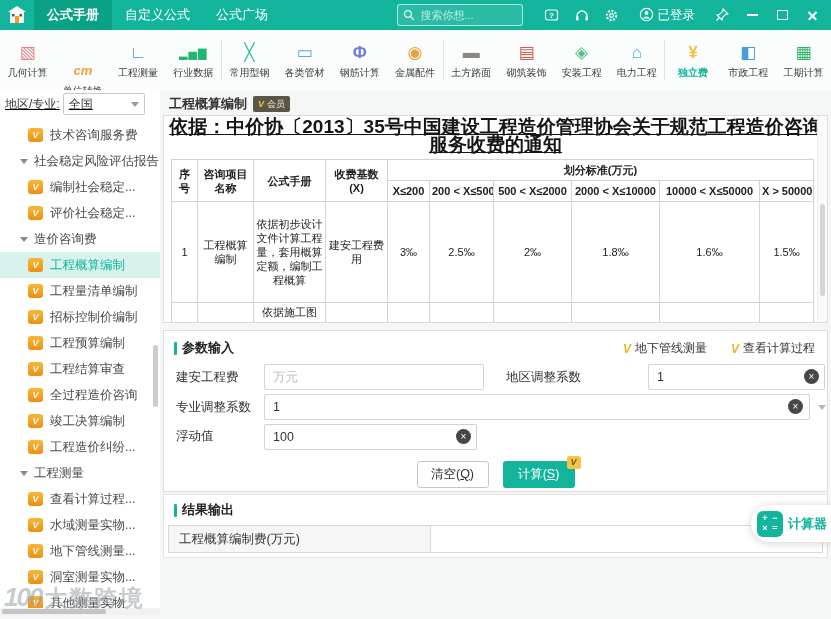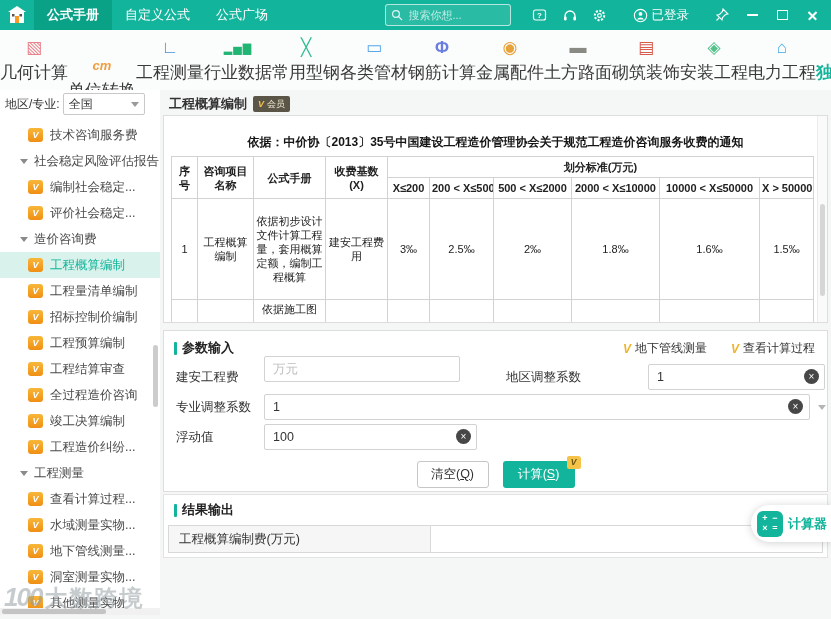--- a/index.html
+++ b/index.html
@@ -14,37 +14,37 @@
   .app-logo { width:22px; height:20px; margin:0 5px 0 7px; display:flex; align-items:center; }
   .app-title { font-size:13px; font-weight:bold; margin-right:16px; white-space:nowrap; }
   .menu-tab { height:30px; line-height:30px; padding:0 13px; font-size:13px; cursor:default; white-space:nowrap; }
   .menu-tab.active { background:#0aa287; font-weight:bold; }
   .tb-spacer { flex:1; }
   .search-box { width:114px; height:20px; border:1px solid rgba(255,255,255,.65); border-radius:3px;
     background:rgba(255,255,255,.10); display:flex; align-items:center; padding:0 5px; margin-right:14px; }
   .search-input { flex:1; min-width:0; border:none; outline:none; background:transparent; color:#fff; font-size:11px; }
   .search-input::placeholder { color:rgba(255,255,255,.7); }
   .tb-icon { width:30px; height:30px; display:flex; align-items:center; justify-content:center; }
-  .login { display:flex; align-items:center; gap:4px; font-size:12.5px; margin:0 18px; white-space:nowrap; }
+  .login { display:flex; gap:4px; font-size:12.5px; margin:0 12px; white-space:nowrap; }
   .min-bar { width:11px; height:2px; background:#fff; }
   .max-box { width:9px; height:8px; border:1.5px solid #fff; }
   .close-x { position:relative; width:11px; height:11px; }
   .close-x span { position:absolute; left:0; top:5px; width:11px; height:1.6px; background:#fff; }
   .close-x .x1 { transform:rotate(45deg); } .close-x .x2 { transform:rotate(-45deg); }
   .win-group { display:flex; margin-right:4px; }
   
   .toolbar { position:absolute; top:30px; left:0; right:0; height:60px; background:#fbfcfc;
     border-bottom:1px solid #e9eaea; display:flex; align-items:center; }
   .tool-item { flex:1; display:flex; flex-direction:column; align-items:center; gap:1px; cursor:default; }
   .tool-glyph { height:24px; line-height:24px; font-size:17px; font-weight:bold; }
-  .tool-label { font-size:17px; color:#3a3a3a; white-space:nowrap; }
+  .tool-label { font-size:10px; color:#3a3a3a; white-space:nowrap; }
   .tool-item.active .tool-label { color:#12b49b; font-weight:bold; }
   .tool-sep { width:1px; height:40px; background:#e4e4e4; }
   
-  .sidebar { position:absolute; top:90px; left:0; width:160px; bottom:4px; background:#fff; border-right:3px solid #22c55e; }
+  .sidebar { position:absolute; top:90px; left:0; width:160px; bottom:4px; background:#fff; border-right:3px solid #22c55e;text-decoration:underline; }
   .region-row { height:28px; display:flex; align-items:center; padding-left:5px; font-size:12px; color:#333; }
   .region-select { margin-left:3px; width:70px; height:20px; border:1px solid #c9c9c9; border-radius:2px;
     display:flex; align-items:center; justify-content:space-between; padding:0 5px; font-size:12px; color:#333; background:#fff; }
   .caret-down { width:0; height:0; border-left:4px solid transparent; border-right:4px solid transparent; border-top:5px solid #9a9a9a; }
   .tree { position:absolute; top:32px; left:0; right:0; bottom:7px; overflow:hidden; }
   .side-item { height:26px; display:flex; align-items:center; font-size:12.5px; color:#4a4a4a; white-space:nowrap; cursor:default; }
   .side-item.group { padding-left:20px; gap:6px; }
   .tri { width:0; height:0; border-left:4px solid transparent; border-right:4px solid transparent; border-top:5px solid #8a8a8a; }
   .side-item.leaf { padding-left:28px; gap:7px; }
   .vip-ic { flex:0 0 15px; width:15px; height:14px; border-radius:3px; background:linear-gradient(180deg,#f8b73a,#ef8f14);
@@ -55,21 +55,21 @@
   .sb-hthumb { position:absolute; bottom:1px; left:2px; width:104px; height:5px; background:#c4c4c4; border-radius:2px; }
   
   .main { position:absolute; left:160px; top:90px; right:0; bottom:0; background:#f5f6f6; }
   .main-header { position:absolute; top:5px; left:9px; display:flex; align-items:center; gap:6px; }
   .page-title { font-size:13px; font-weight:bold; color:#333; }
   .member-badge { display:flex; align-items:center; gap:3px; background:#5a5547; border-radius:2px; padding:1.5px 5px; }
   .gold-v { color:#f5c348; font-size:9px; font-weight:bold; font-style:italic; }
   .member-text { color:#efe7cf; font-size:9px; }
   .panel { position:absolute; left:3px; right:3px; background:#fff; border:1px solid #dddddd; box-sizing:border-box; }
   .panel-table { top:25px; height:208px; overflow:hidden; }
-  .basis { text-align:center; font-weight:bold; font-size:12px; color:#151515; line-height:18px; margin-top:17px; }
+  .basis { text-align:center; font-weight:bold; font-size:19px; color:#151515; line-height:18px; margin-top:2px;text-decoration:underline; }
   .fee-table { border-collapse:collapse; table-layout:fixed; width:642px; margin:5px 0 0 7px; }
   .fee-table th, .fee-table td { border:1px solid #d2d2d2; font-size:11px; color:#222;
     text-align:center; padding:1px 2px; line-height:14px; vertical-align:middle; overflow:hidden; }
   .fee-table th { font-weight:bold; white-space:nowrap; height:18px; }
   .fee-table td.big { height:98px; }
   .fee-table td.part { height:34px; vertical-align:top; padding-top:2px; }
   .tbl-vscroll { position:absolute; top:0; right:0; bottom:0; width:9px; background:#fafafa; border-left:1px solid #ececec; }
   .tbl-vthumb { position:absolute; top:88px; left:2px; width:5px; height:92px; background:#d6d6d6; border-radius:3px; }
   .panel-params { top:240px; height:162px; }
   .sec-head { position:absolute; top:8px; left:10px; display:flex; align-items:center; font-size:13px; font-weight:bold; color:#222; }
@@ -434,32 +434,32 @@
           <span class="gold-v2">V</span>
           <span>地下管线测量</span>
         </span>
         <span class="v-link">
           <span class="gold-v2">V</span>
           <span>查看计算过程</span>
         </span>
       </div>
 
       <span class="f-label" style="left:12px;top:33px;">建安工程费</span>
-      <input class="f-input" style="left: 100px; top: 25px; width: 196px;" placeholder="万元">
+      <input class="f-input" style="left: 100px; top: 33px; width: 220px;" placeholder="万元">
 
       <span class="f-label" style="left:342px;top:33px;">地区调整系数</span>
       <input class="f-input" style="left: 484px; top: 33px; width: 177px;" value="1">
       <span class="clear-btn" style="left:640px;top:38px;">×</span>
 
       <span class="f-label" style="left:12px;top:63px;">专业调整系数</span>
       <input class="f-input" style="left: 100px; top: 63px; width: 546px;" value="1">
       <span class="clear-btn" style="left:624px;top:68px;">×</span>
       <span class="dd-caret" style="left:654px;top:74px;"></span>
 
-      <span class="f-label" style="left:12px;top:93px;">浮动值</span>
+      <span class="f-label" style="left:12px;top:93px;font-family:Liberation Mono, monospace;">浮动值</span>
       <input class="f-input" style="left: 100px; top: 93px; width: 213px;" value="100">
       <span class="clear-btn" style="left:292px;top:98px;">×</span>
 
       <div class="btn-row">
         <div class="btn-clear"><span>清空(</span><span class="ukey">Q</span><span>)</span></div>
         <div class="btn-calc"><span>计算(</span><span class="ukey">S</span><span>)</span><span class="calc-fold">V</span></div>
       </div>
     </div>
 
     <div class="panel panel-results">

